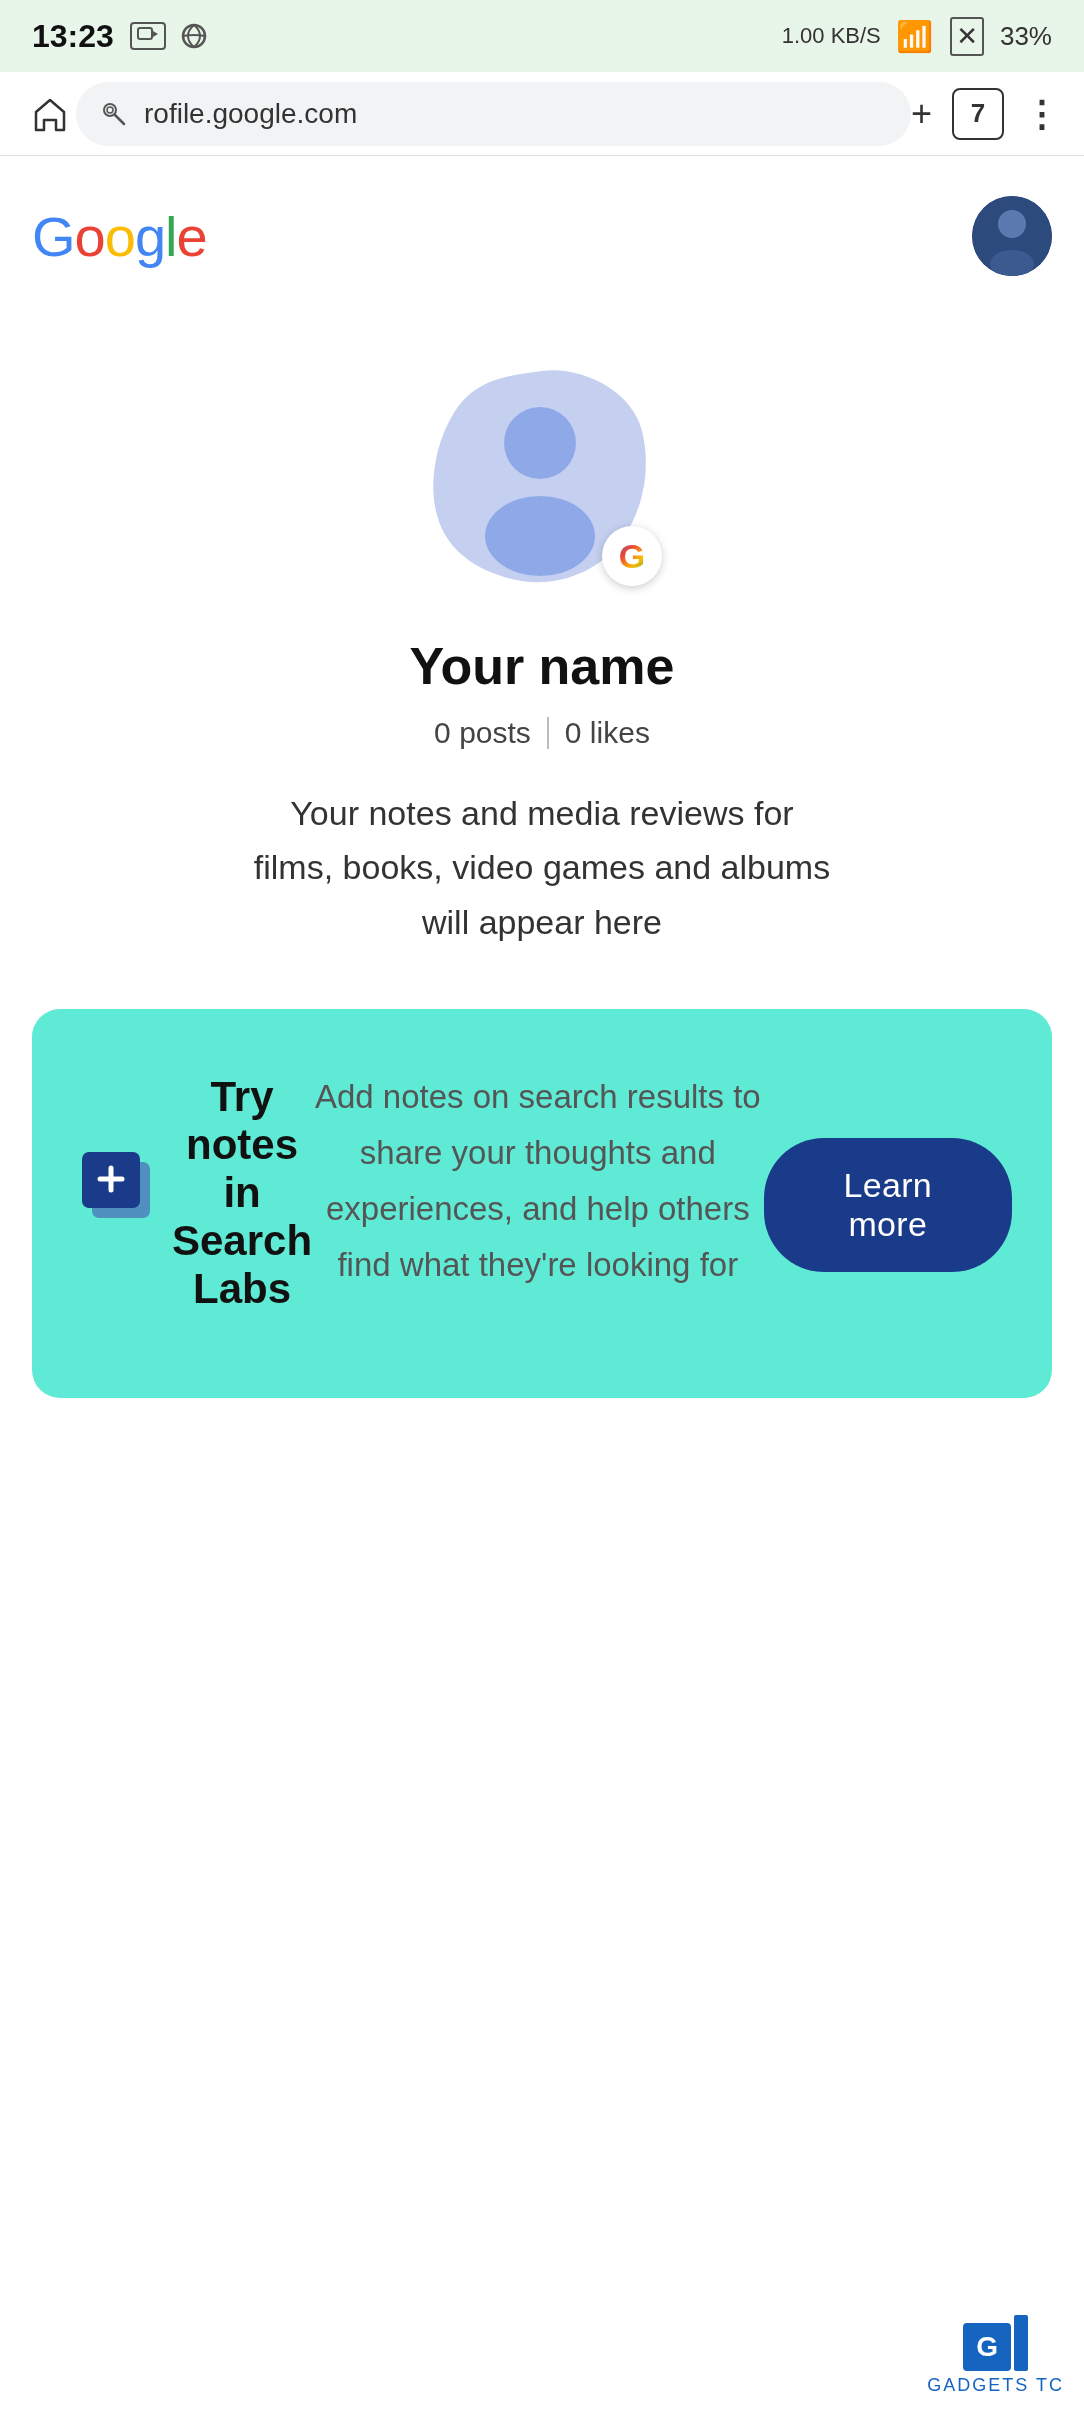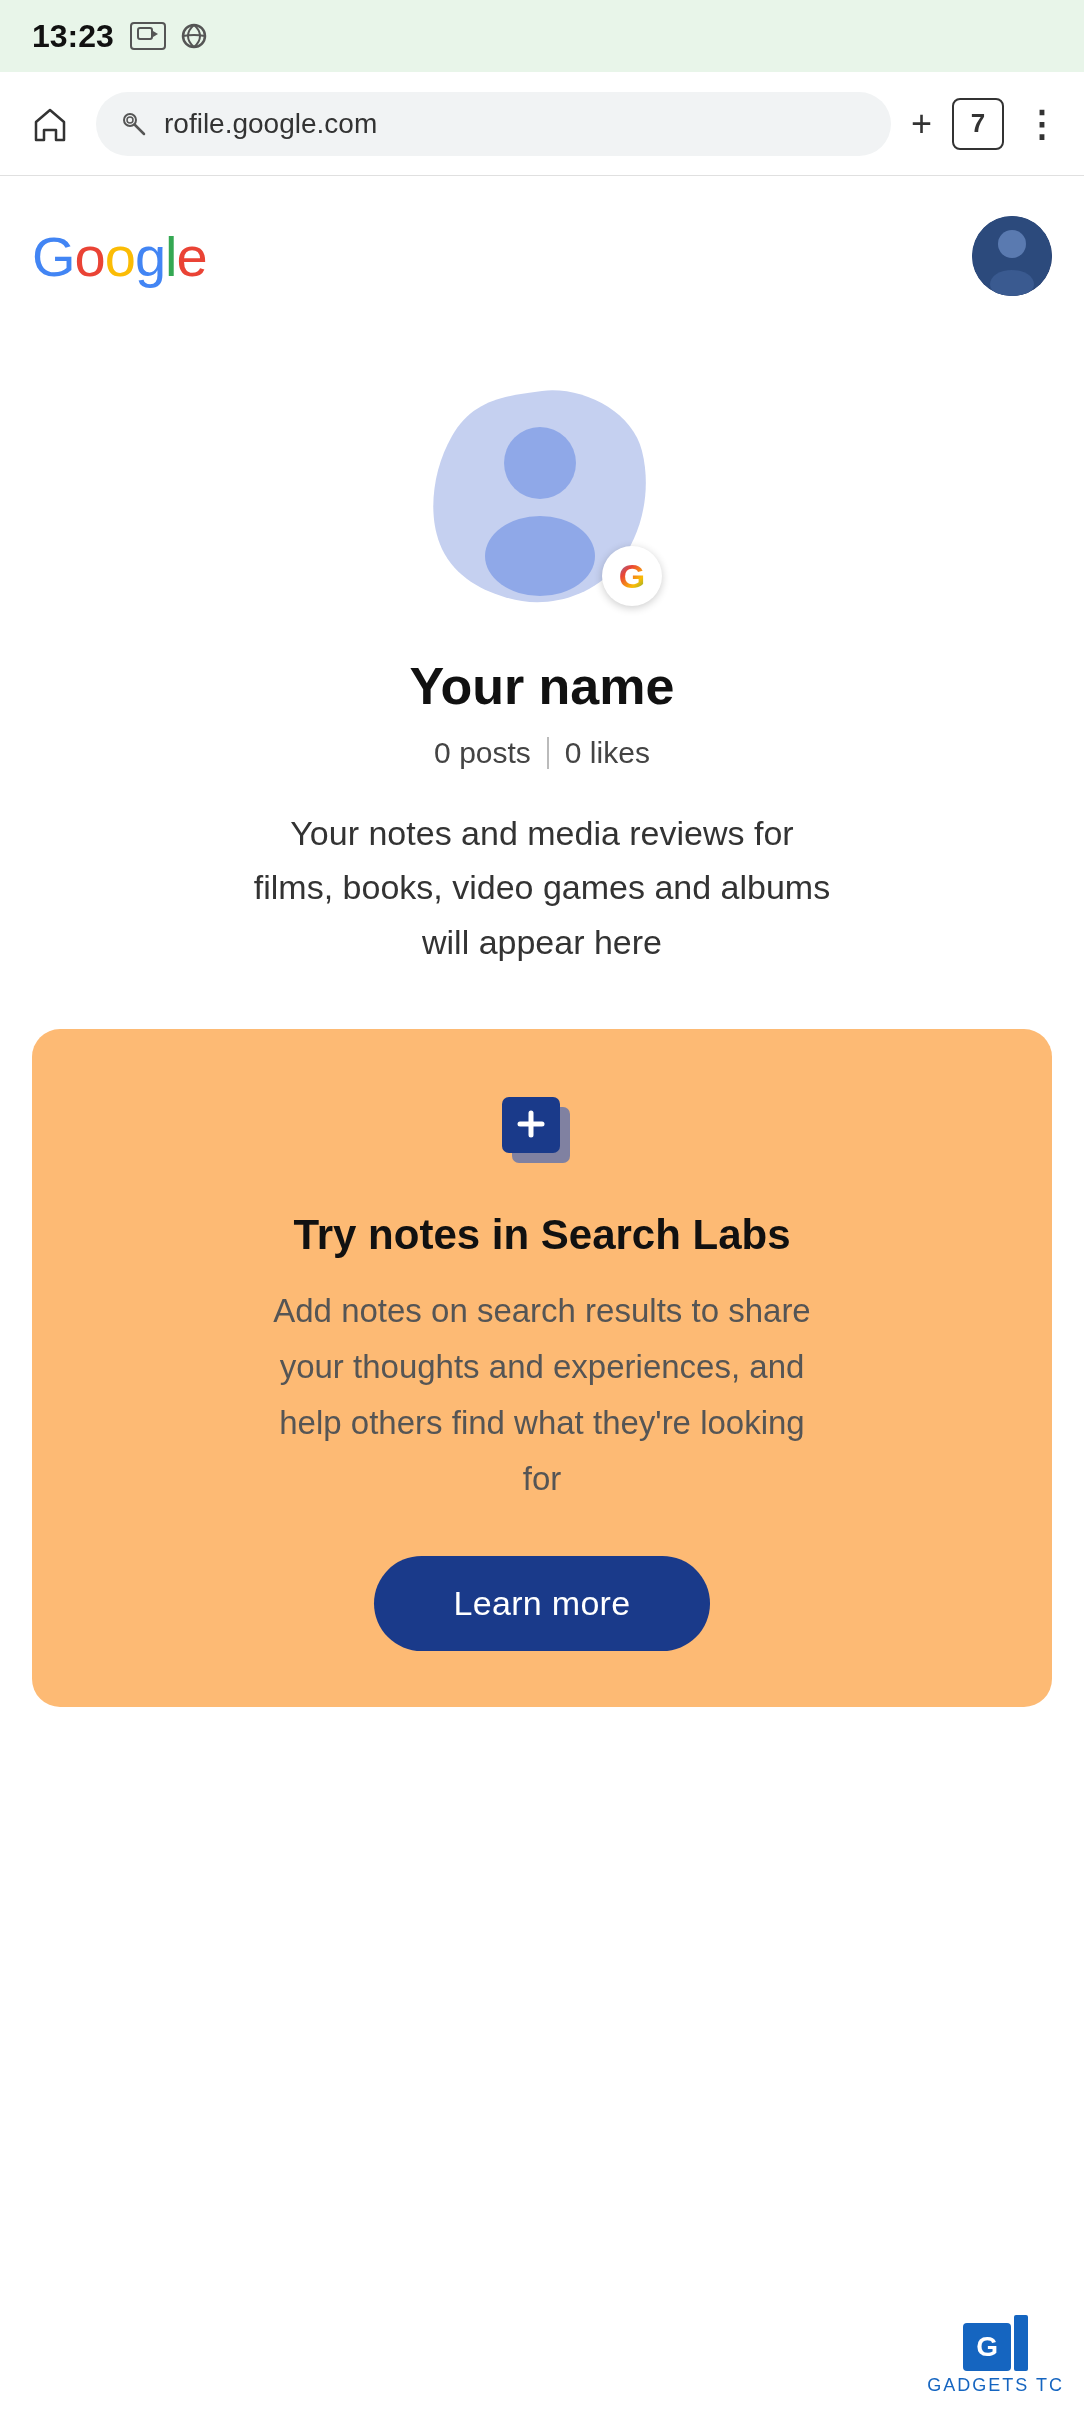--- a/index.html
+++ b/index.html
@@ -56,25 +56,24 @@
       color: #333;
     }
     .battery-text {
       font-size: 26px;
       font-weight: 500;
     }
 
     
     .browser-bar {
       background: #fff;
-      height: 104px;
+      height: 84px;
       display: flex;
       align-items: center;
       padding: 0 24px;
-      gap: 20px;
       border-bottom: 1px solid #e0e0e0;
     }
     .browser-home-btn {
       width: 52px;
       height: 52px;
       display: flex;
       align-items: center;
       justify-content: center;
     }
     .home-icon svg {
@@ -234,25 +233,25 @@
     .profile-description {
       font-size: 34px;
       color: #333;
       line-height: 1.6;
       max-width: 580px;
       text-align: center;
     }
 
     
     .search-labs-card {
-      background: #fdba74;
+      background: #5eead4;
       border-radius: 28px;
       padding: 60px 40px 56px;
       display: flex;
-      flex-direction: column;
+      flex-direction: row;
       align-items: center;
       text-align: center;
       margin: 0 0 40px;
     }
 
     .labs-icon {
       width: 100px;
       height: 90px;
       margin-bottom: 32px;
       position: relative;
@@ -323,20 +322,26 @@
       <div class="status-icon-box" style="border:none;">
         <svg width="28" height="28" viewBox="0 0 28 28" fill="none">
           <circle cx="14" cy="14" r="11" stroke="#555" stroke-width="2.5" fill="none"></circle>
           <path d="M14 3 Q20 8 20 14 Q20 20 14 25" stroke="#555" stroke-width="2" fill="none"></path>
           <path d="M14 3 Q8 8 8 14 Q8 20 14 25" stroke="#555" stroke-width="2" fill="none"></path>
           <path d="M3 14 Q14 12 25 14" stroke="#555" stroke-width="2" fill="none"></path>
         </svg>
       </div>
     </div>
   </div>
+  <div class="status-right">
+    <span style="font-size:22px;color:#333;">1.00 KB/S</span>
+    <span style="font-size:30px;">📶</span>
+    <span style="font-size:26px;border:2px solid #555;padding:2px 4px;border-radius:3px;">✕</span>
+    <span class="battery-text">33%</span>
+  </div>
 </div>
 
 <div class="browser-bar">
   <div class="browser-home-btn home-icon">
     <svg width="40" height="40" viewBox="0 0 40 40" fill="none">
       <path d="M6 18 L20 6 L34 18 V36 H26 V26 H14 V36 H6 Z" stroke="#333" stroke-width="2.5" fill="none" stroke-linejoin="round"></path>
     </svg>
   </div>
   <div class="browser-url-bar">
     <div class="url-security-icon">

